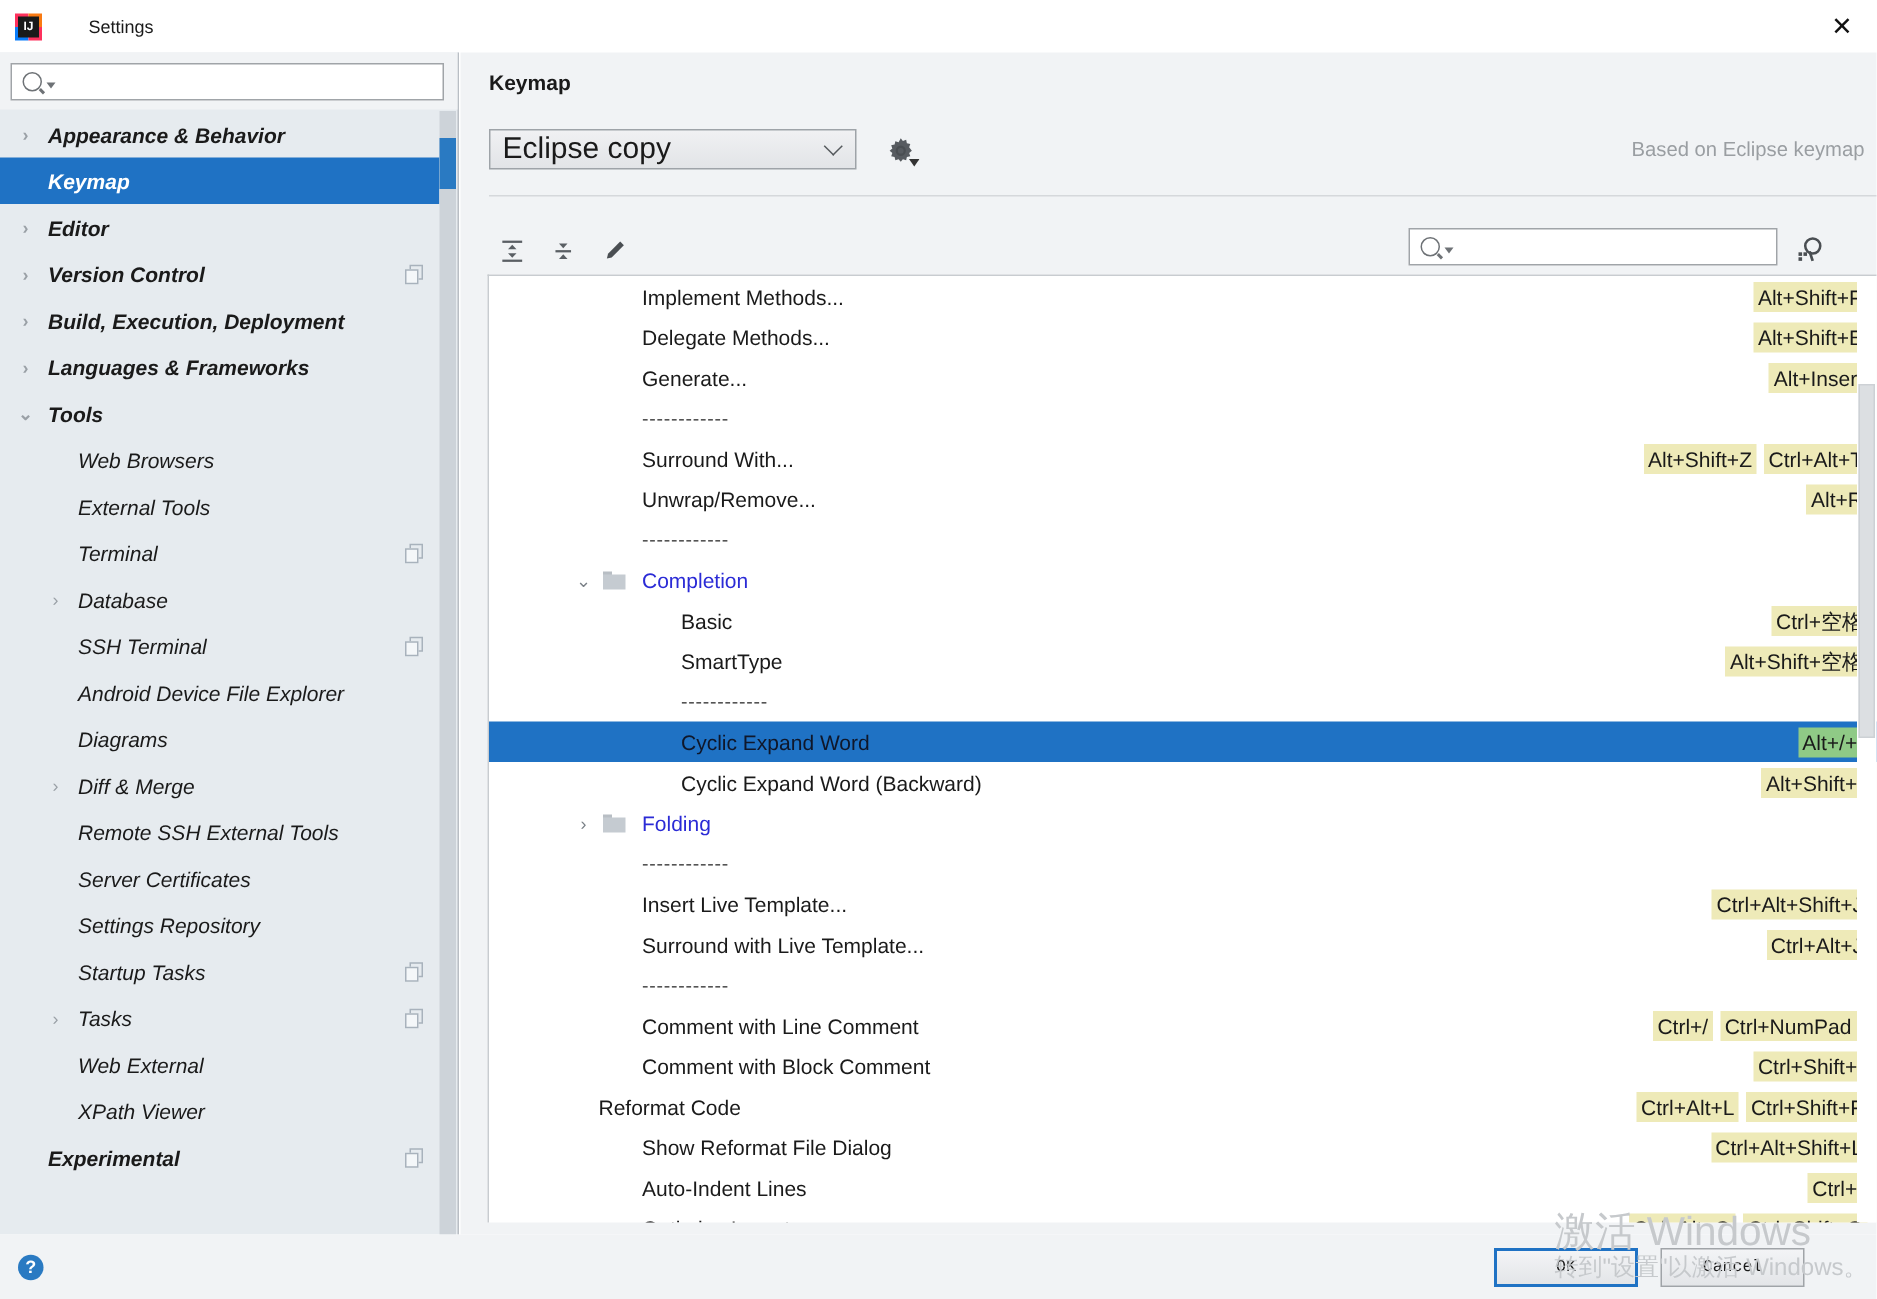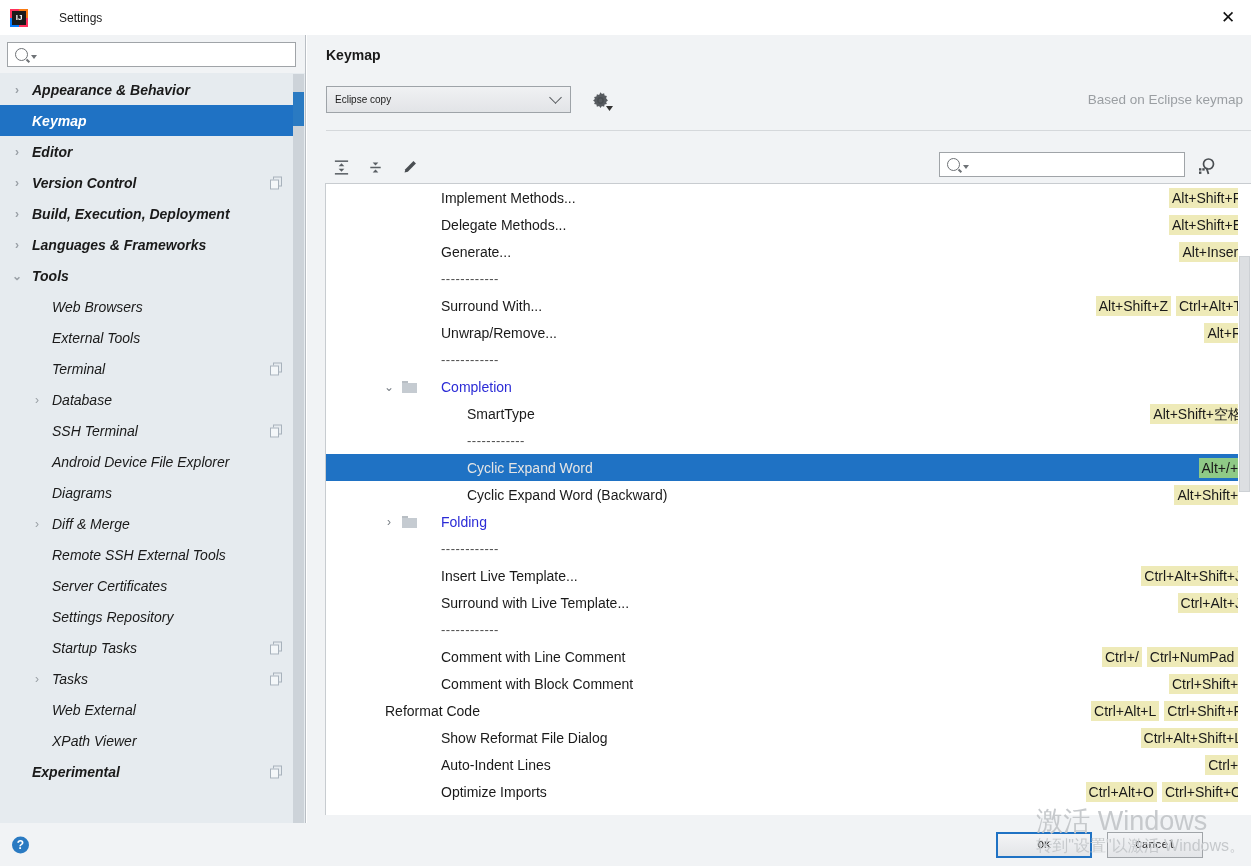--- a/index.html
+++ b/index.html
@@ -126,21 +126,21 @@
   #panel-title {
     position: absolute; left: 19px; top: 12px;
     font-size: 14px; font-weight: bold; color: #1a1a1a;
   }
   #keymap-select {
     position: absolute; left: 19px; top: 51px; width: 245px; height: 27px;
     background: linear-gradient(#f0f1f3, #e2e4e7);
     border: 1px solid #9ea3a8;
     box-sizing: border-box;
     display: flex; align-items: center;
-    font-size: 10px; color: #1a1a1a; cursor: pointer;
+    font-size: 20px; color: #1a1a1a; cursor: pointer;
   }
   #keymap-select-label { padding-left: 8px; flex: 1; }
   #keymap-select-caret {
     width: 30px; display: flex; align-items: center; justify-content: center;
   }
   #keymap-select-caret i {
     display: block; width: 8px; height: 8px;
     border-left: 1.5px solid #55595d; border-bottom: 1.5px solid #55595d;
     transform: rotate(-45deg); margin-top: -4px;
   }
@@ -181,24 +181,24 @@
     position: absolute; left: 325px; top: 183px;
     width: 926px; height: 632px;
     background: #ffffff;
     border-top: 1px solid #c8ccd0;
     border-left: 1px solid #c8ccd0;
     box-sizing: border-box;
     overflow: hidden;
   }
   .tree-row {
     position: relative; height: 27px; box-sizing: border-box;
-    display: flex; align-items: center; white-space: nowrap; padding-left: 13px;
+    display: flex; align-items: center; white-space: nowrap;
   }
   .tree-row.selected { background: #1f72c4; }
-  .tree-row.selected .row-label { color: #e5e5e5; }
+  .tree-row.selected .row-label { color: #0f172a; }
   .row-label {
     font-size: 14px; color: #1a1a1a;
   }
   .row-label.group { color: #2b2bd6; }
   .row-label.sep {
     color: #4a4a4a; letter-spacing: 0.5px; font-size: 13px;
   }
   .tree-chev {
     position: absolute; width: 14px; text-align: center;
     color: #7a8087; font-size: 12px; line-height: 1;
@@ -505,20 +505,26 @@
       </div>
       <div class="tree-row">
         <span class="tree-chev" style="left: 56px;">⌄</span>
         <span class="folder-icon" style="left: 76px; top: 8px;">
           <span class="tab"></span>
           <span class="body"></span>
         </span>
         <span class="row-label group" style="margin-left: 102px;">Completion</span>
       </div>
       <div class="tree-row">
+        <span class="row-label" style="margin-left: 128px;">Basic</span>
+        <span class="shortcuts">
+          <span class="kbd">Ctrl+空格</span>
+        </span>
+      </div>
+      <div class="tree-row">
         <span class="row-label" style="margin-left: 128px;">SmartType</span>
         <span class="shortcuts">
           <span class="kbd">Alt+Shift+空格</span>
         </span>
       </div>
       <div class="tree-row">
         <span class="row-label sep" style="margin-left: 128px;">------------</span>
       </div>
       <div class="tree-row selected">
         <span class="row-label" style="margin-left: 128px;">Cyclic Expand Word</span>
@@ -565,21 +571,21 @@
           <span class="kbd">Ctrl+NumPad /</span>
         </span>
       </div>
       <div class="tree-row">
         <span class="row-label" style="margin-left: 102px;">Comment with Block Comment</span>
         <span class="shortcuts">
           <span class="kbd">Ctrl+Shift+/</span>
         </span>
       </div>
       <div class="tree-row">
-        <span class="row-label" style="margin-left: 46px;">Reformat Code</span>
+        <span class="row-label" style="margin-left: 73px;">Reformat Code</span>
         <span class="shortcuts">
           <span class="kbd">Ctrl+Alt+L</span>
           <span class="kbd">Ctrl+Shift+F</span>
         </span>
       </div>
       <div class="tree-row">
         <span class="row-label" style="margin-left: 102px;">Show Reformat File Dialog</span>
         <span class="shortcuts">
           <span class="kbd">Ctrl+Alt+Shift+L</span>
         </span>

